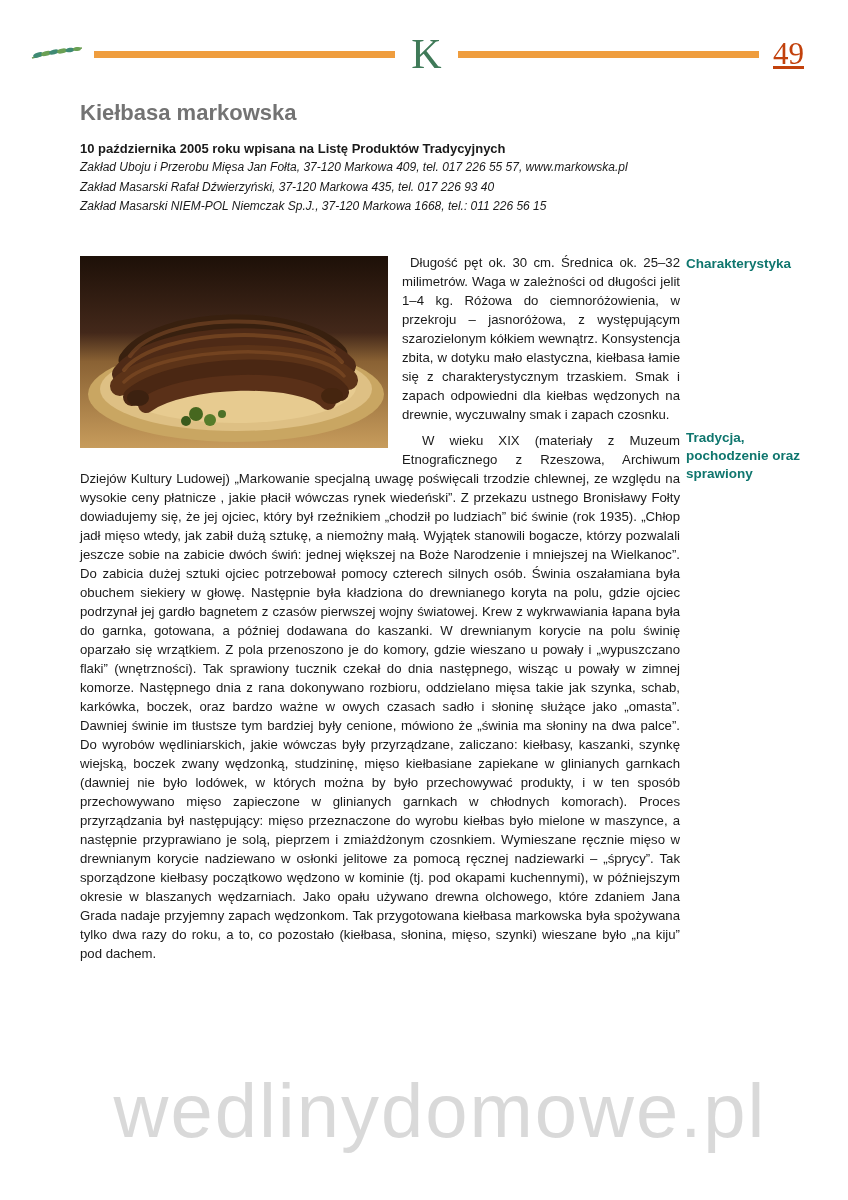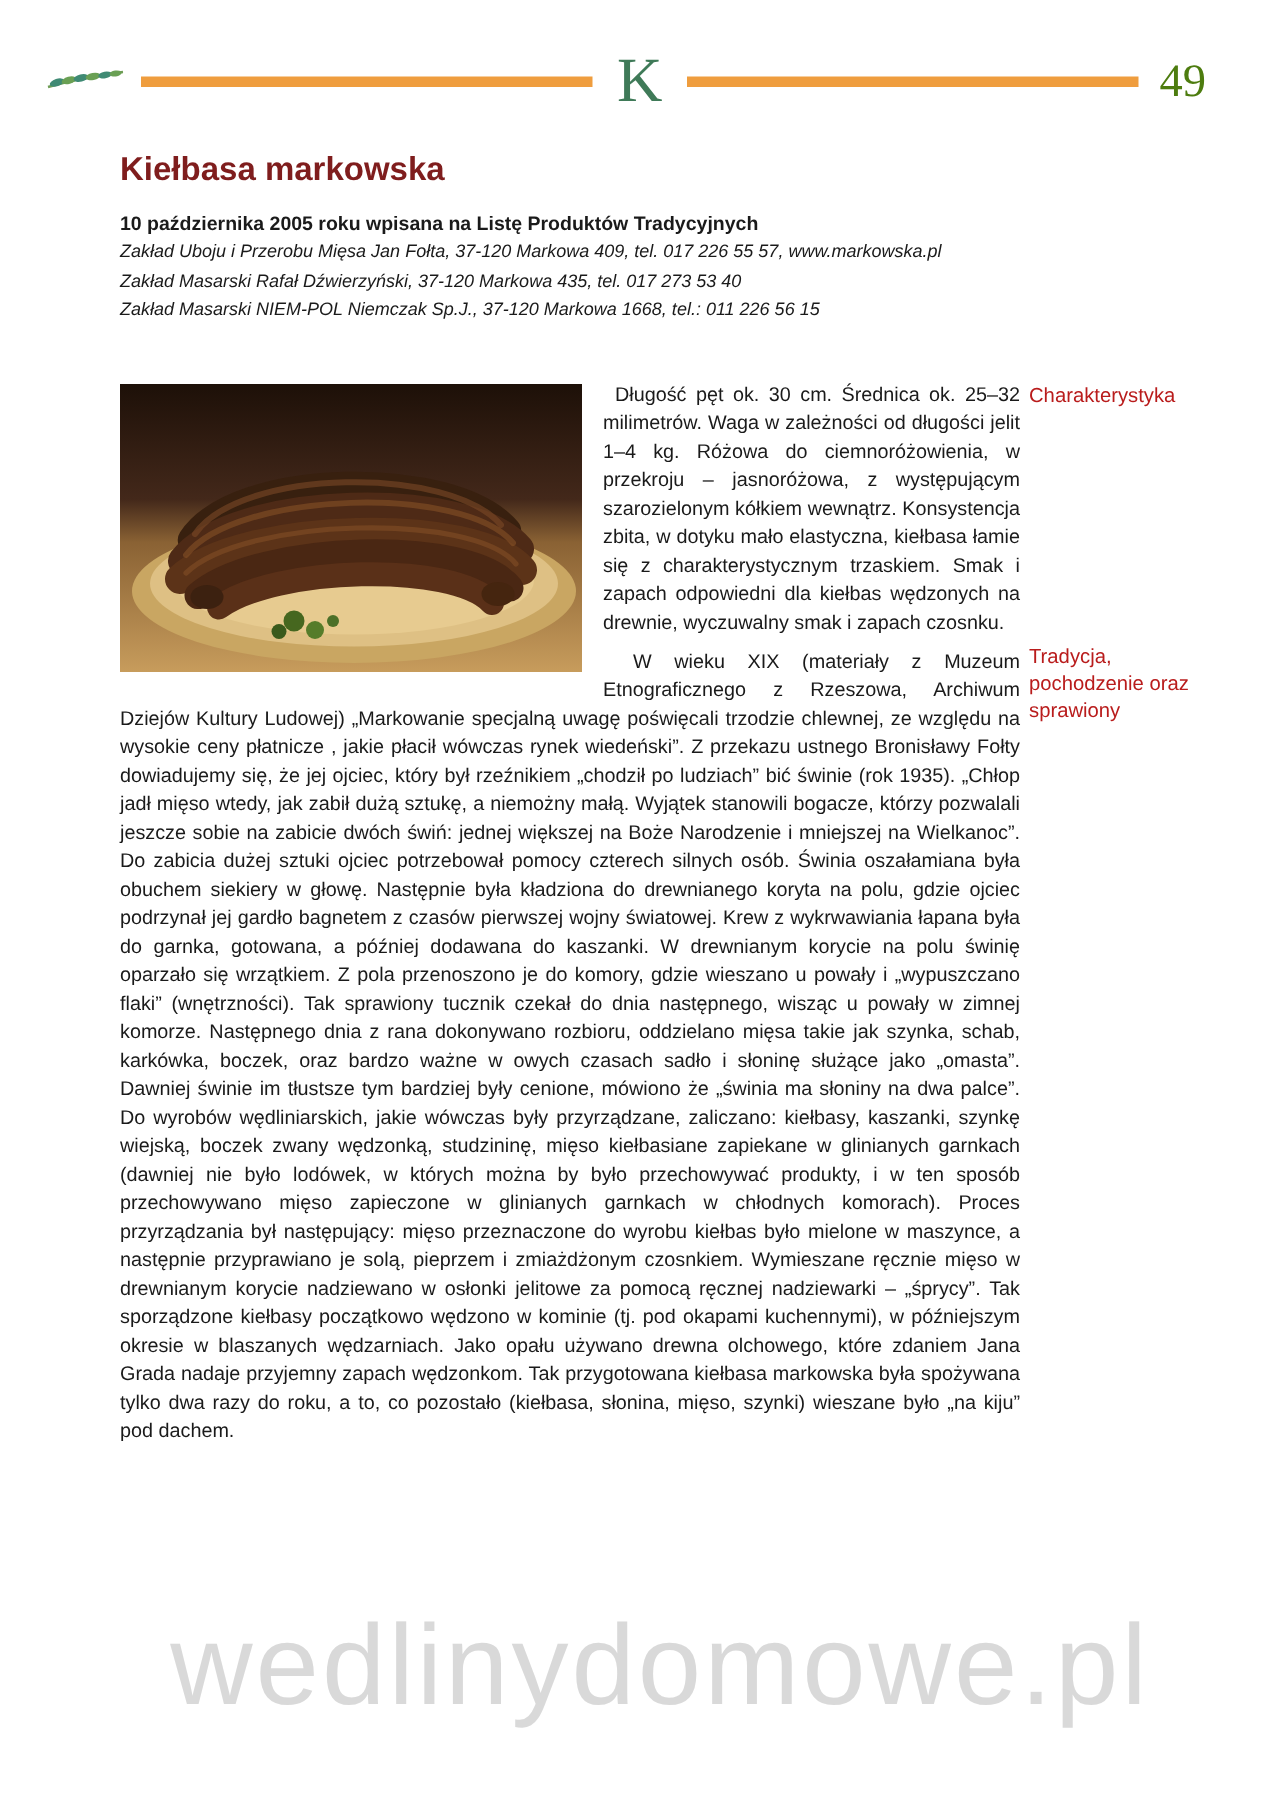--- a/index.html
+++ b/index.html
@@ -29,31 +29,32 @@
     flex:0 0 auto;
     font-family:"Liberation Serif", serif;
     font-size:42px; line-height:40px;
     color:#3f7a58;
     padding:0 16px;
   }
   .page-number {
     flex:0 0 auto;
     font-family:"Liberation Serif", serif;
     font-size:31px; line-height:40px;
-    color:#4d7c0f;
+    color:#c2410c;
     margin-left:14px;
+    text-decoration:underline;
   }
 
   
   .content { padding:0 46px 0 80px; }
   .title {
     margin-top:26px;
     font-size:22px; line-height:26px;
     font-weight:700;
-    color:#7f1d1d;
+    color:#737373;
   }
   .listing {
     margin-top:13px;
     font-size:13px; line-height:19px;
     font-weight:700;
   }
   .producers-label {
     margin-top:4px;
     font-size:14.5px; line-height:19.5px;
     font-style:italic;
@@ -85,22 +86,22 @@
   .para-2 { text-indent:20px; }
 
   .margin-notes {
     position:absolute;
     left:606px; top:0;
     width:134px;
   }
   .margin-note {
     position:absolute; left:0;
     font-size:13.5px; line-height:18px;
-    font-weight:400;
-    color:#b91c1c;
+    font-weight:700;
+    color:#0f766e;
   }
   .note-1 { top:2px; }
   .note-2 { top:176px; }
 
   
   .watermark {
     position:absolute;
     top:1066px; left:0;
     width:100%;
     padding-left:32px;
@@ -136,21 +137,21 @@
     <div class="page-number">49</div>
   </header>
 
   <main class="content">
 
     <h1 class="title">Kiełbasa markowska</h1>
 
     <p class="listing">10 października 2005 roku wpisana na Listę Produktów Tradycyjnych</p>
 
     <p class="producer">Zakład Uboju i Przerobu Mięsa Jan Fołta, 37-120 Markowa 409, tel. 017 226 55 57, www.markowska.pl</p>
-    <p class="producer">Zakład Masarski Rafał Dźwierzyński, 37-120 Markowa 435, tel. 017 273 53 40</p>
+    <p class="producer">Zakład Masarski Rafał Dźwierzyński, 37-120 Markowa 435, tel. 017 226 93 40</p>
     <p class="producer">Zakład Masarski NIEM-POL Niemczak Sp.J., 37-120 Markowa 1668, tel.: 011 226 56 15</p>
 
     <div class="body-block">
       <div class="main-col">
 
         <figure class="photo">
           <svg viewBox="0 0 308 192" width="308" height="192" aria-hidden="true">
             <defs>
               <linearGradient id="bg" x1="0" y1="0" x2="0" y2="1">
                 <stop offset="0" stop-color="#1d1008"></stop>

